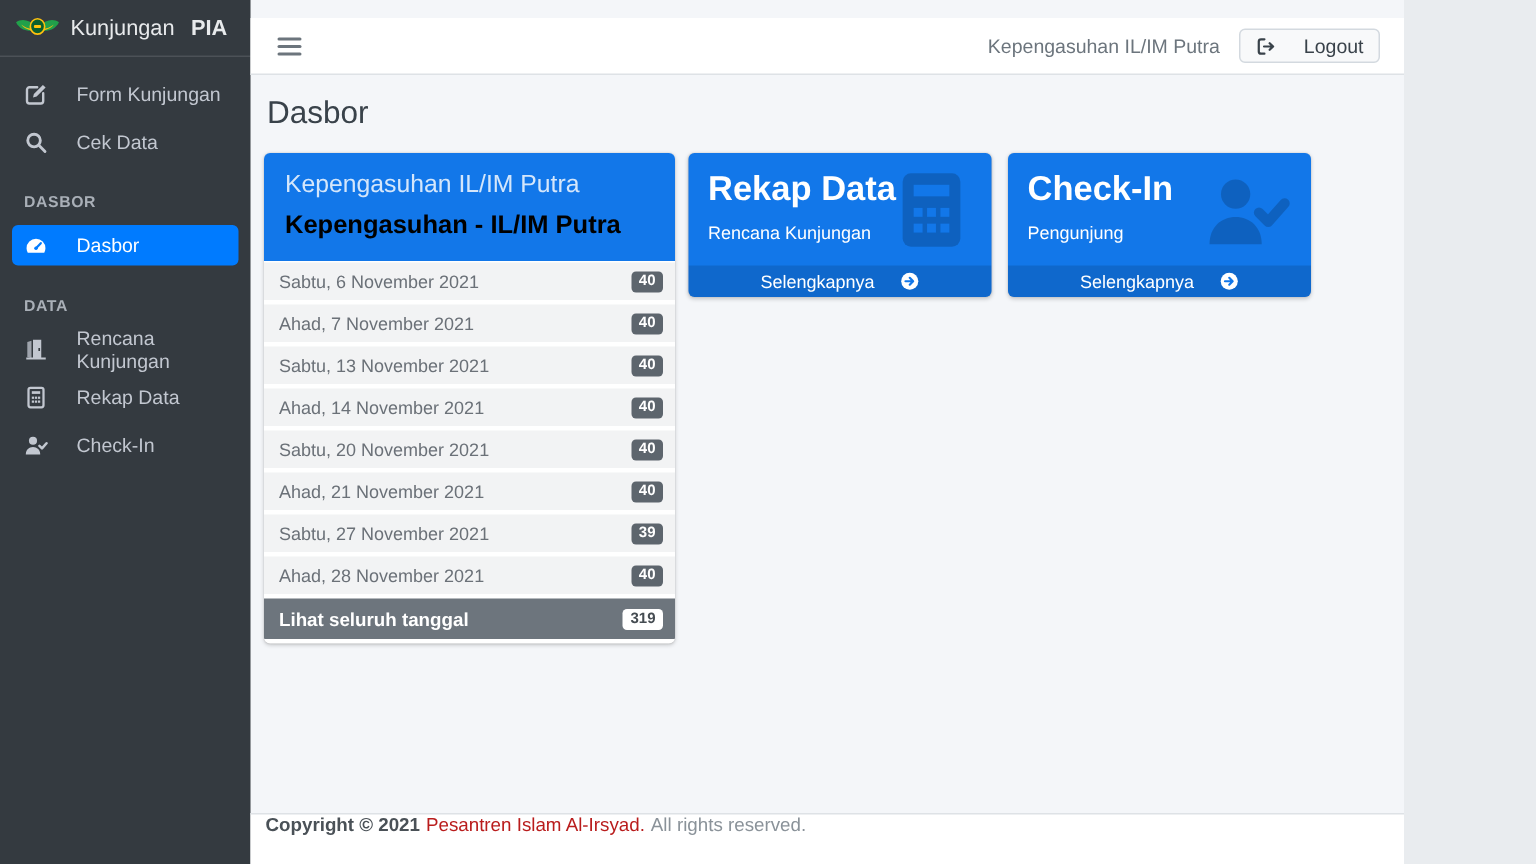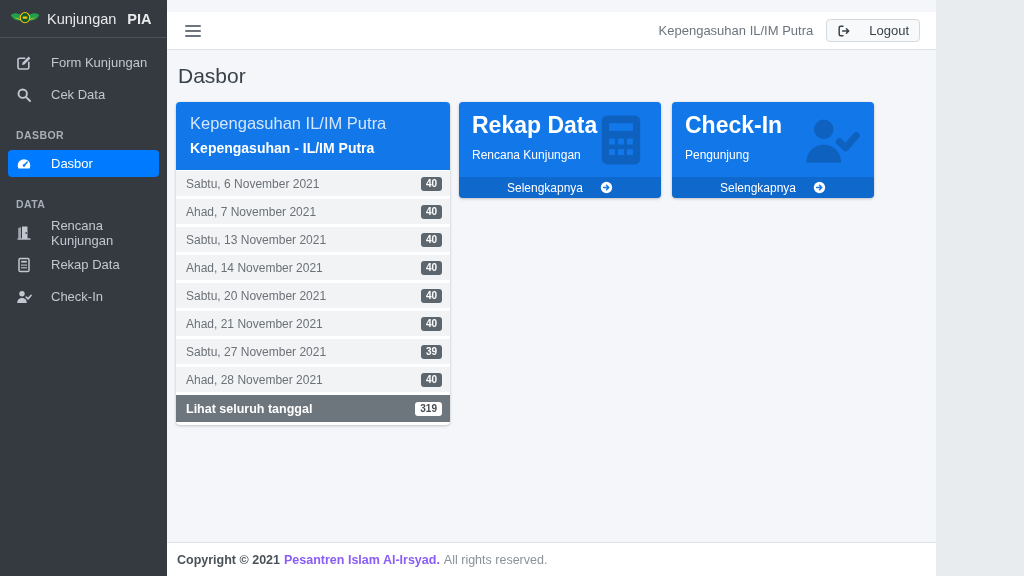--- a/index.html
+++ b/index.html
@@ -36,21 +36,21 @@
   
   .content{flex:1;padding:12px 9px;overflow:hidden;}
   .page-title{font-size:21px;font-weight:400;color:#39424a;margin:2px 0 14px 2px;}
   .boxes-row{display:flex;align-items:flex-start;}
 
   
   .schedule-card{width:274px;background:#fff;border-radius:4px;overflow:hidden;padding-bottom:3px;
                  box-shadow:0 0 1px rgba(0,0,0,.12),0 1px 3px rgba(0,0,0,.2);}
   .card-header{background:#1277e9;padding:12px 14px 14px;}
   .card-title{color:rgba(255,255,255,.82);font-size:16.5px;}
-  .card-subtitle{color:#ffffff;font-weight:700;font-size:14px;margin-top:7px;}
+  .card-subtitle{color:#000000;font-weight:700;font-size:17px;margin-top:7px;}
   .schedule-list{list-style:none;margin:1px 0 0;padding:0;}
   .schedule-list li{display:flex;align-items:center;justify-content:space-between;background:#f2f3f4;
                     height:25px;padding:0 8px 0 10px;margin-bottom:3px;font-size:12px;color:#6b7178;}
   .badge-dark{background:#5d656d;color:#fff;font-size:10px;font-weight:700;border-radius:3px;
               padding:2px 5px;line-height:1;}
   .card-footer-row{display:flex;align-items:center;justify-content:space-between;background:#6d757d;
                    height:27px;padding:0 8px 0 10px;font-size:12.5px;color:#fff;font-weight:700;
                    cursor:pointer;text-decoration:none;}
   .badge-light{background:#fff;color:#454c52;font-size:10px;font-weight:700;border-radius:3px;
                padding:2px 5px;line-height:1;}
@@ -63,23 +63,23 @@
   .sb-title{font-size:23px;font-weight:700;margin:10px 0 0 13px;}
   .sb-sub{font-size:12px;margin:9px 0 0 13px;}
   .sb-icon{position:absolute;top:10px;right:12px;color:rgba(0,0,0,.18);}
   .sb-footer{position:absolute;left:0;right:0;bottom:0;height:21px;background:rgba(0,0,0,.12);
              display:flex;align-items:center;justify-content:center;gap:17px;color:#fff;
              font-size:12px;text-decoration:none;cursor:pointer;}
   .cut{fill:#1277e9;}
 
   
   .main-footer{height:33px;background:#fff;border-top:1px solid #dee2e6;display:flex;
-               align-items:center;padding:0 16px 0 10px;font-size:12.5px;color:#8a9299;gap:4px;}
+               align-items:flex-start;padding:0 16px 0 10px;font-size:12.5px;color:#8a9299;gap:4px;}
   .main-footer strong{color:#4a5157;}
-  .main-footer a{color:#8b5cf6;font-weight:700;text-decoration:none;}
+  .main-footer a{color:#b91c1c;font-weight:400;text-decoration:none;}
 </style>
 </head>
 <body>
 
 <div class="app">
 
   <aside class="sidebar">
     <a class="brand">
       <span style="display:flex;">
         <svg width="30" height="20" viewBox="0 0 44 28">

